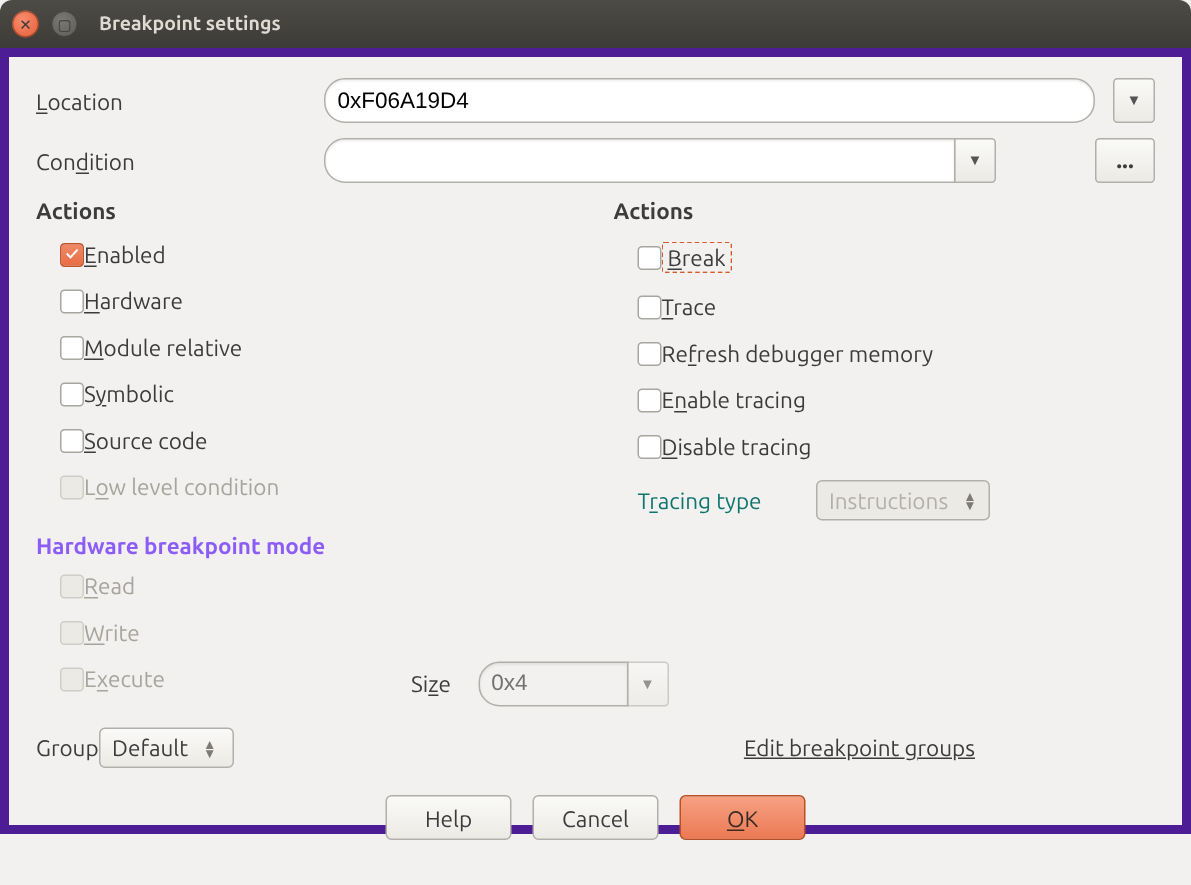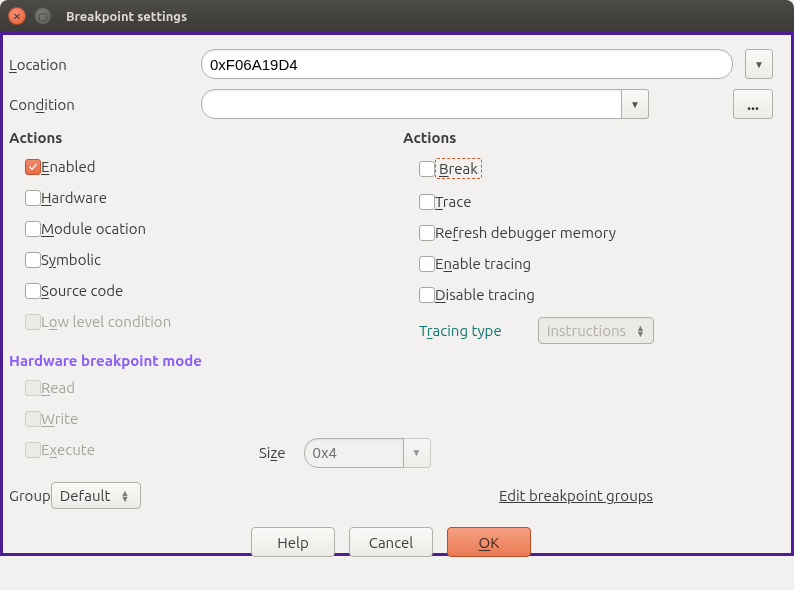--- a/index.html
+++ b/index.html
@@ -29,22 +29,22 @@
     display: inline-flex;
     align-items: center;
     justify-content: center;
     font-size: 10px;
     color: #3a3a3a;
   }
   .win-close { background: radial-gradient(circle at 40% 35%, #f88c6f, #e55b32); box-shadow: inset 0 0 0 1px rgba(0,0,0,.3);}
   .win-min { background: radial-gradient(circle at 40% 35%, #7a7974, #5a5955); box-shadow: inset 0 0 0 1px rgba(0,0,0,.35);}
   .win-title { color: #dfdbd2; font-weight: 700; font-size: 13px; margin-left: 6px;}
   .content {
-    padding: 14px 18px 10px 6px;
-    border: 3px solid #4c1d95;
+    padding: 14px 18px 10px 18px;
+    border: 6px solid #4c1d95;
     height: 524px;
     background: #f2f1f0;
   }
   .row { display: flex; align-items: center; margin-bottom: 10px; gap: 12px;}
   .lbl { width: 180px; }
   .underline { text-decoration: underline; text-underline-offset: 2px; }
   .text-input {
     height: 30px;
     border: 1px solid #b1afa9;
     border-radius: 14px;
@@ -169,21 +169,21 @@
       <div class="check-row">
         <span class="checkbox checked"></span>
         <span><span></span><span class="underline">E</span><span>nabled</span></span>
       </div>
       <div class="check-row">
         <span class="checkbox"></span>
         <span><span></span><span class="underline">H</span><span>ardware</span></span>
       </div>
       <div class="check-row">
         <span class="checkbox"></span>
-        <span><span></span><span class="underline">M</span><span>odule ocation</span></span>
+        <span><span></span><span class="underline">M</span><span>odule relative</span></span>
       </div>
       <div class="check-row">
         <span class="checkbox"></span>
         <span><span>S</span><span class="underline">y</span><span>mbolic</span></span>
       </div>
       <div class="check-row">
         <span class="checkbox"></span>
         <span><span></span><span class="underline">S</span><span>ource code</span></span>
       </div>
       <div class="check-row disabled">

